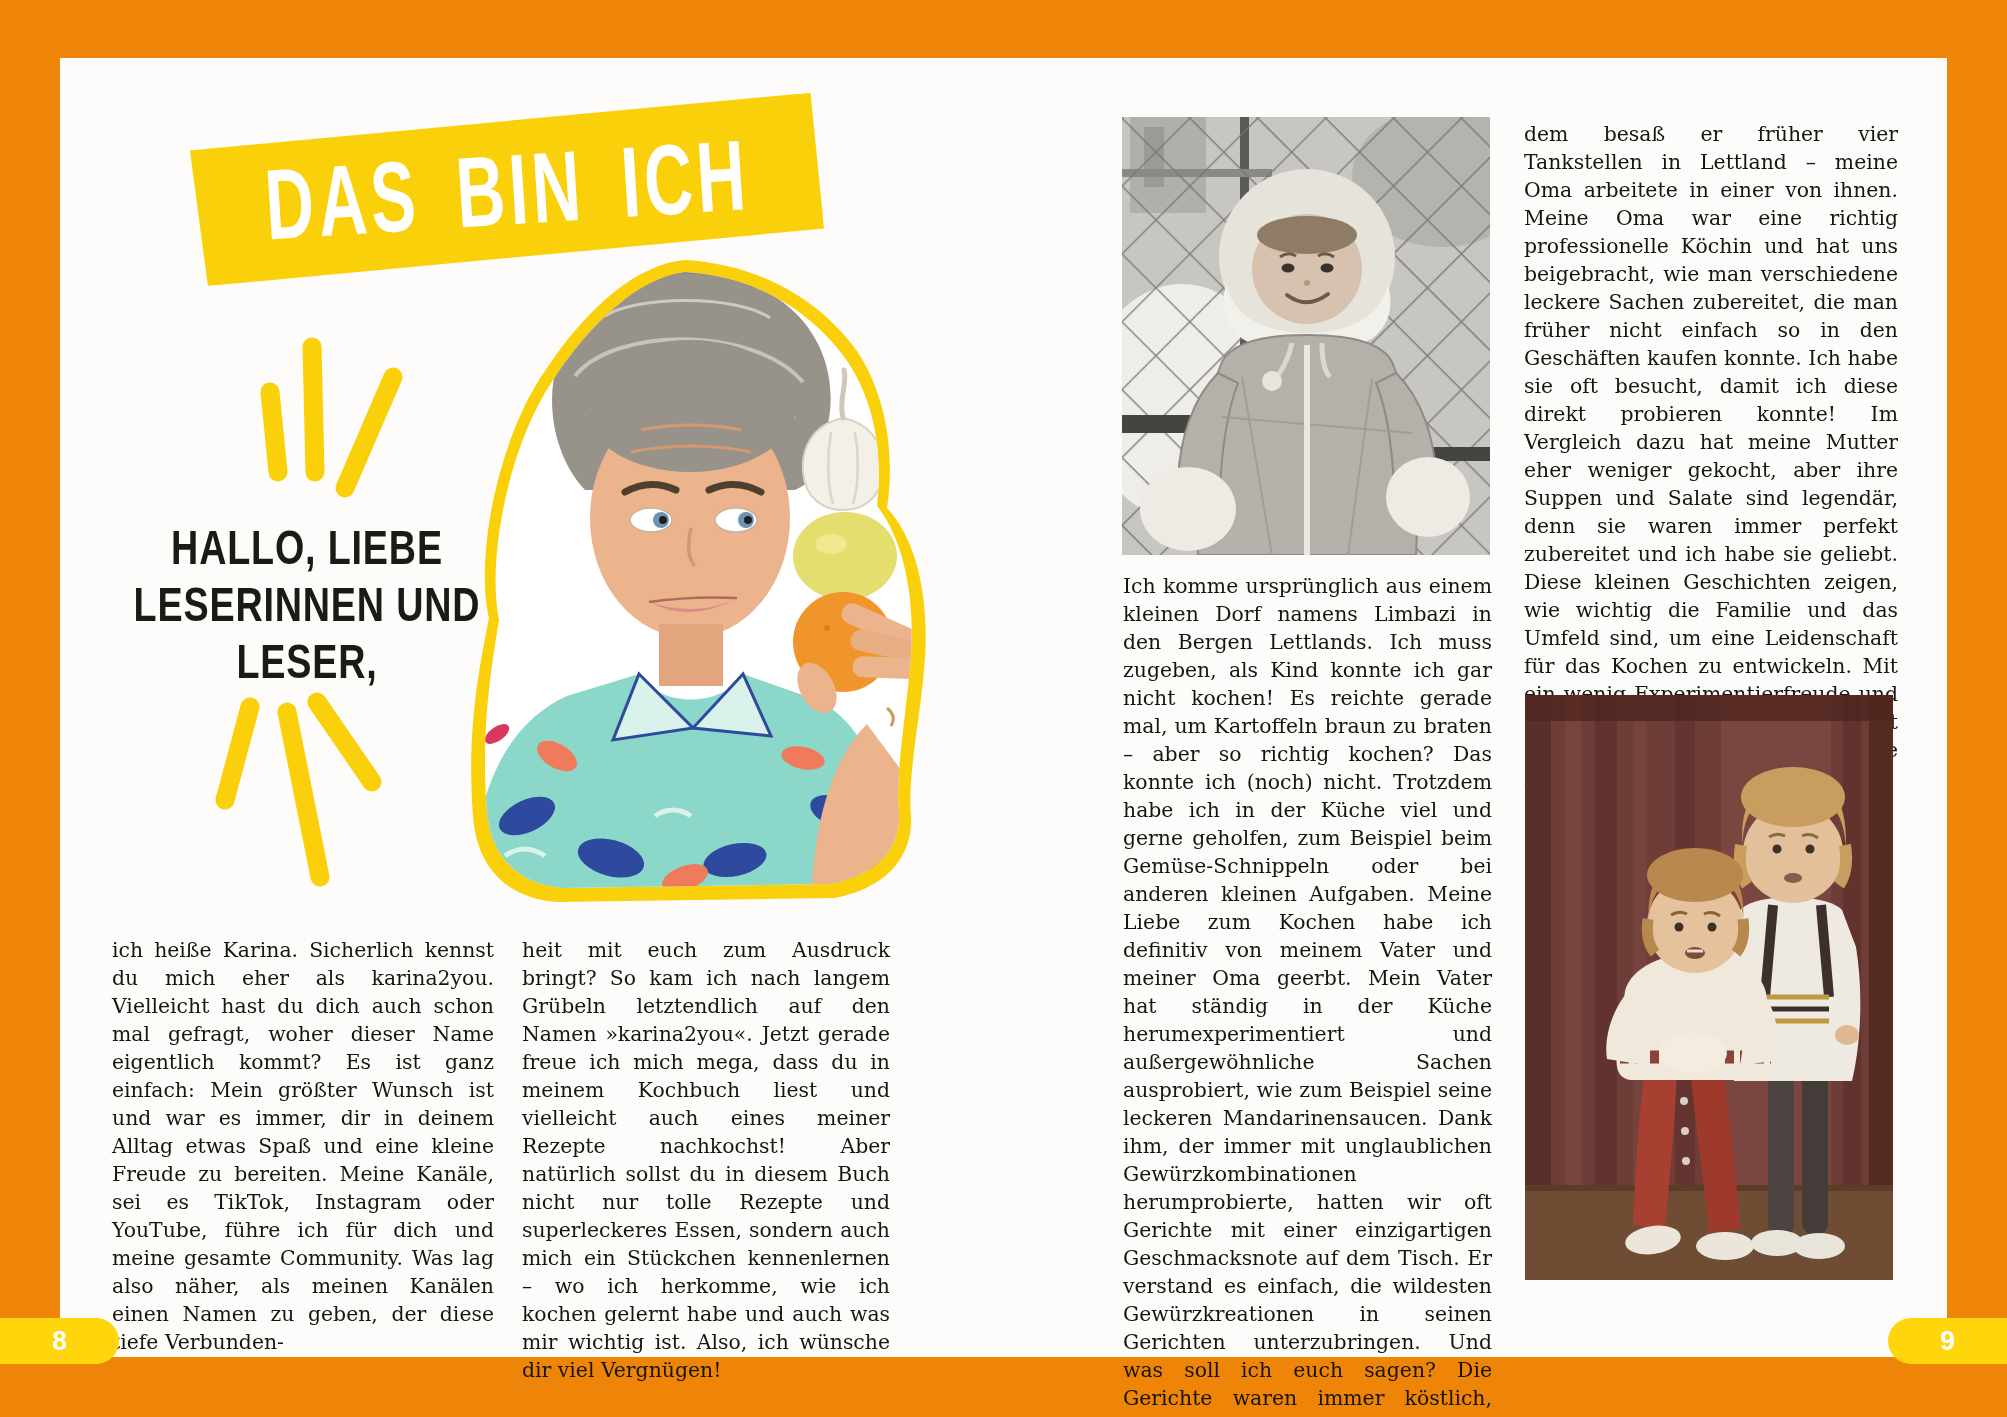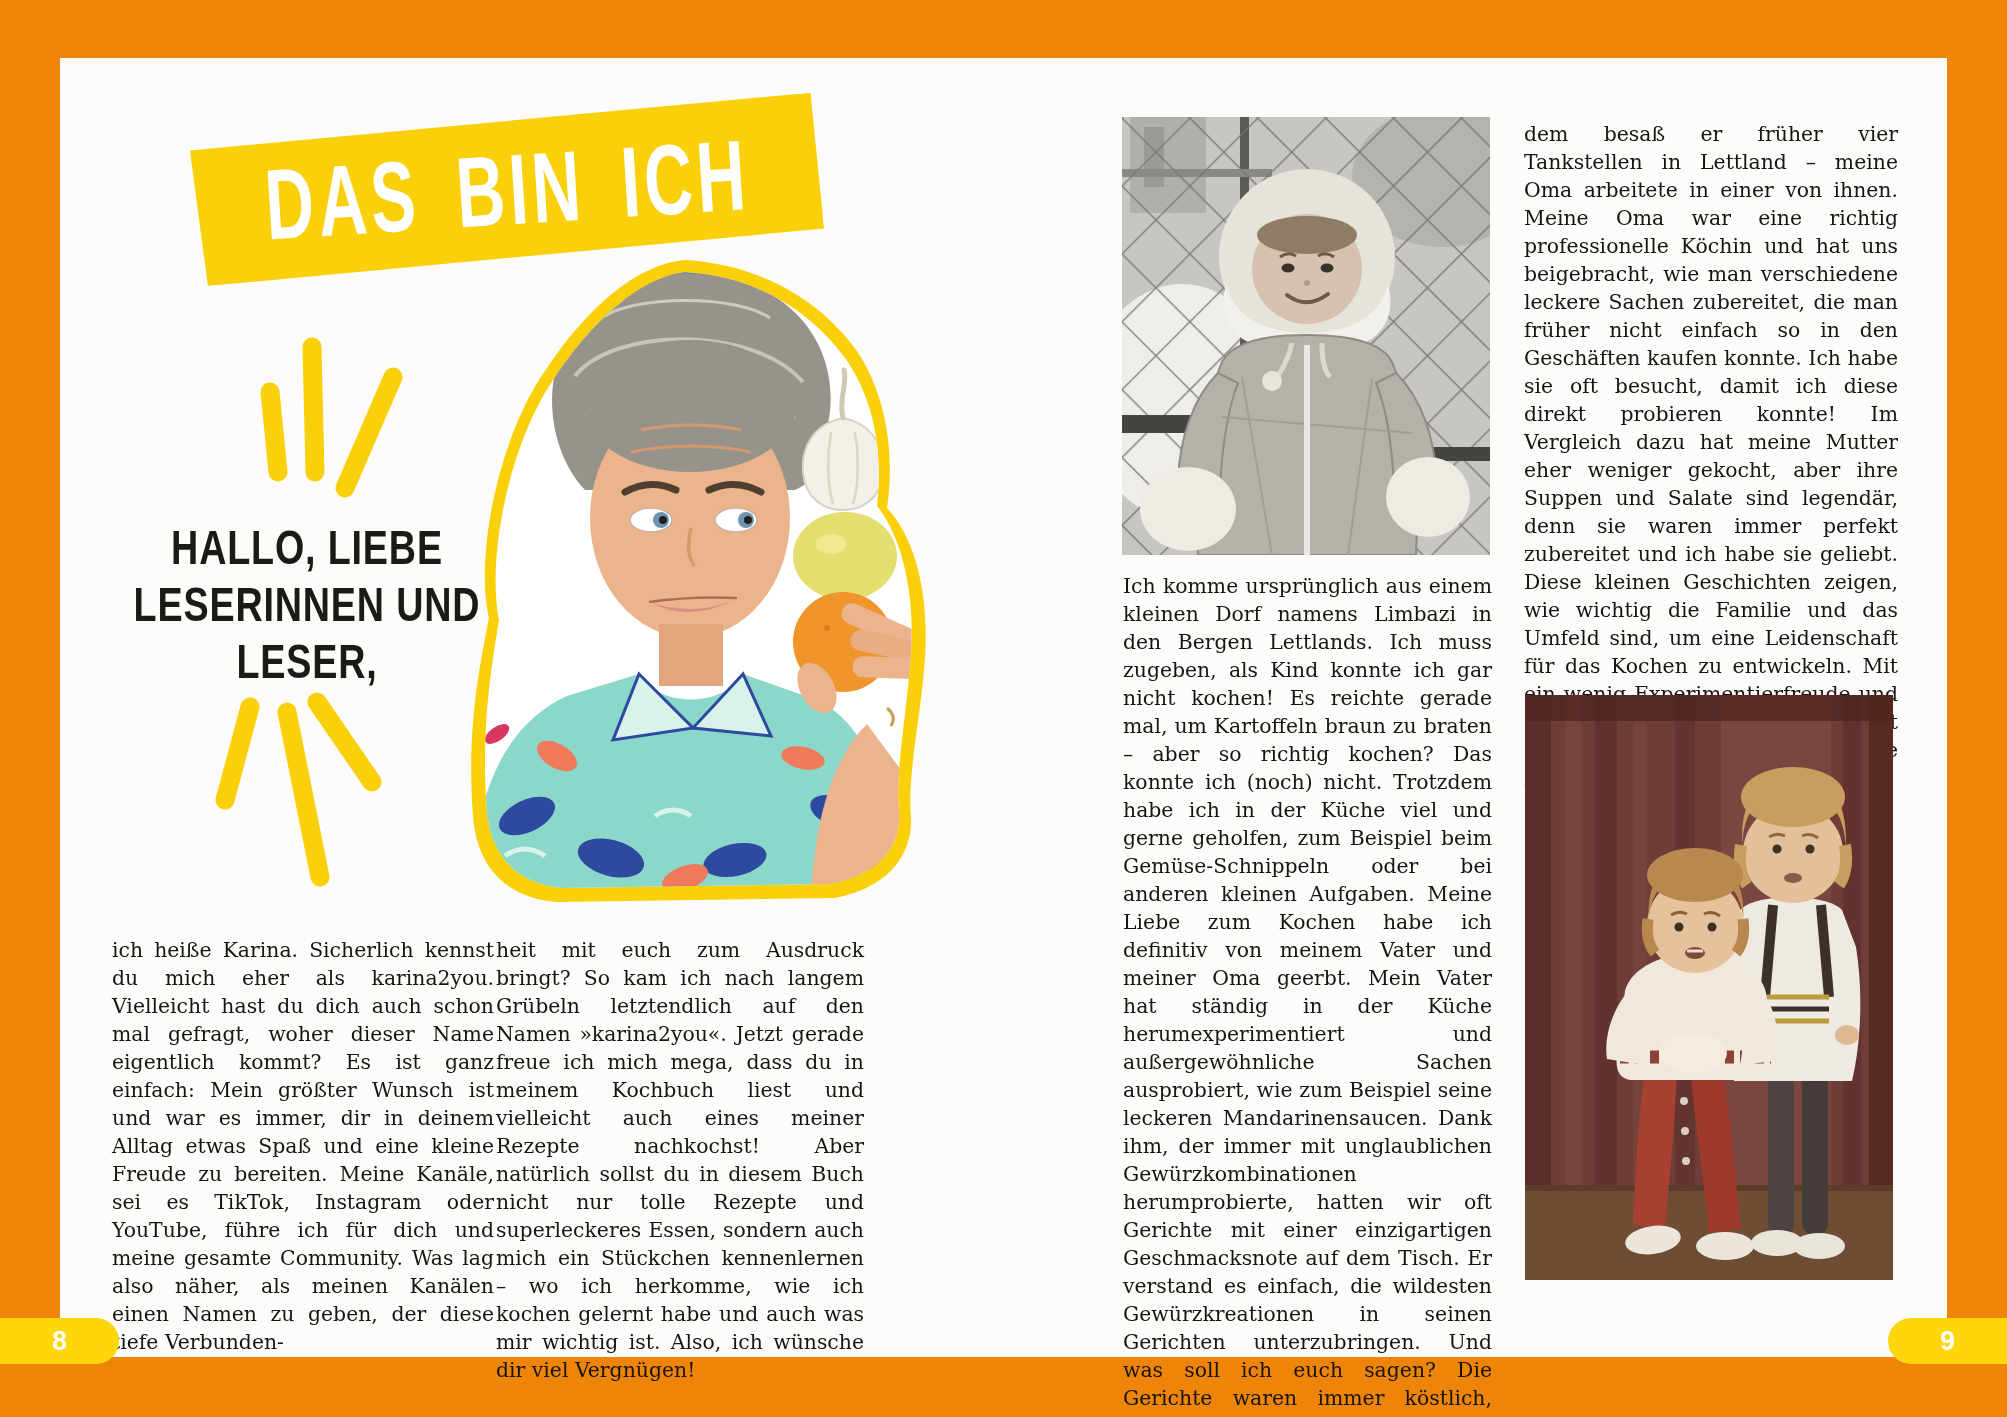--- a/index.html
+++ b/index.html
@@ -36,21 +36,21 @@
     text-transform:uppercase;
     transform:scaleX(.82) scaleY(1.06);transform-origin:center top;
   }
   
   .col{
     position:absolute;
     font-size:20.4px;line-height:28px;color:#17150f;
     text-align:justify;text-justify:inter-word;
   }
   #l-col1{left:112px;top:936px;width:382px;}
-  #l-col2{left:496px;top:936px;width:368px;}
+  #l-col2{left:522px;top:936px;width:368px;}
   #r-col1{left:1123px;top:572px;width:369px;}
   #r-col2{left:1524px;top:120px;width:374px;}
   
   .art{position:absolute;display:block;}
   #rays{left:195px;top:330px;}
   #portrait{left:435px;top:256px;}
   #bwphoto{left:1122px;top:117px;}
   #colorphoto{left:1525px;top:695px;}
   
   .pill{

